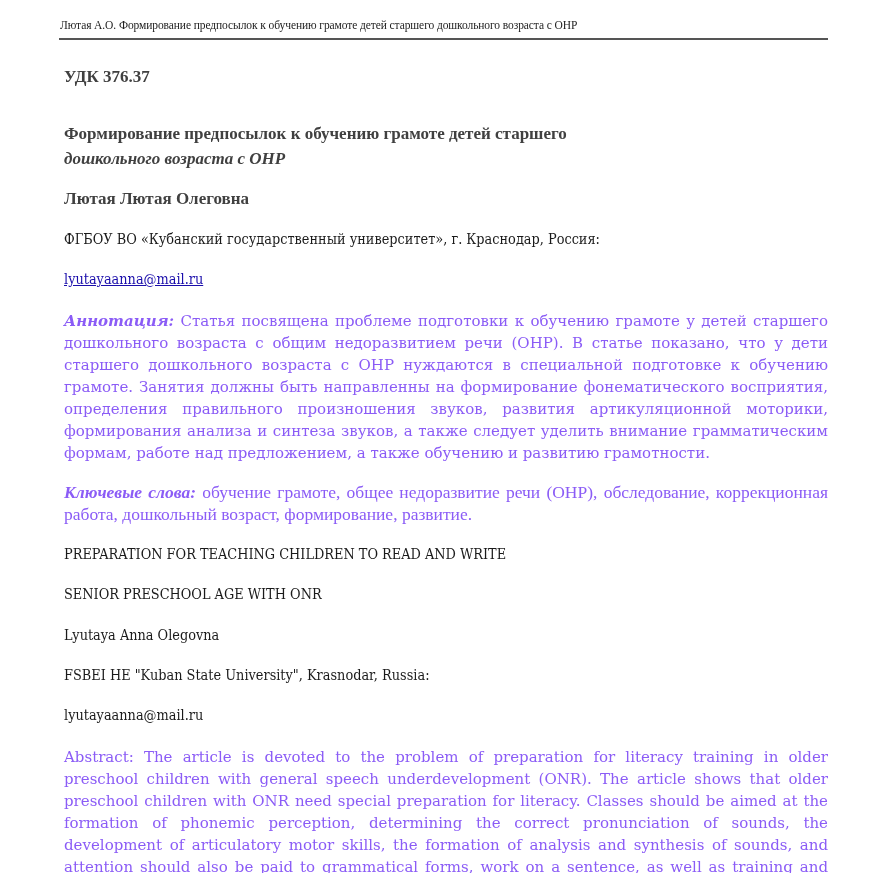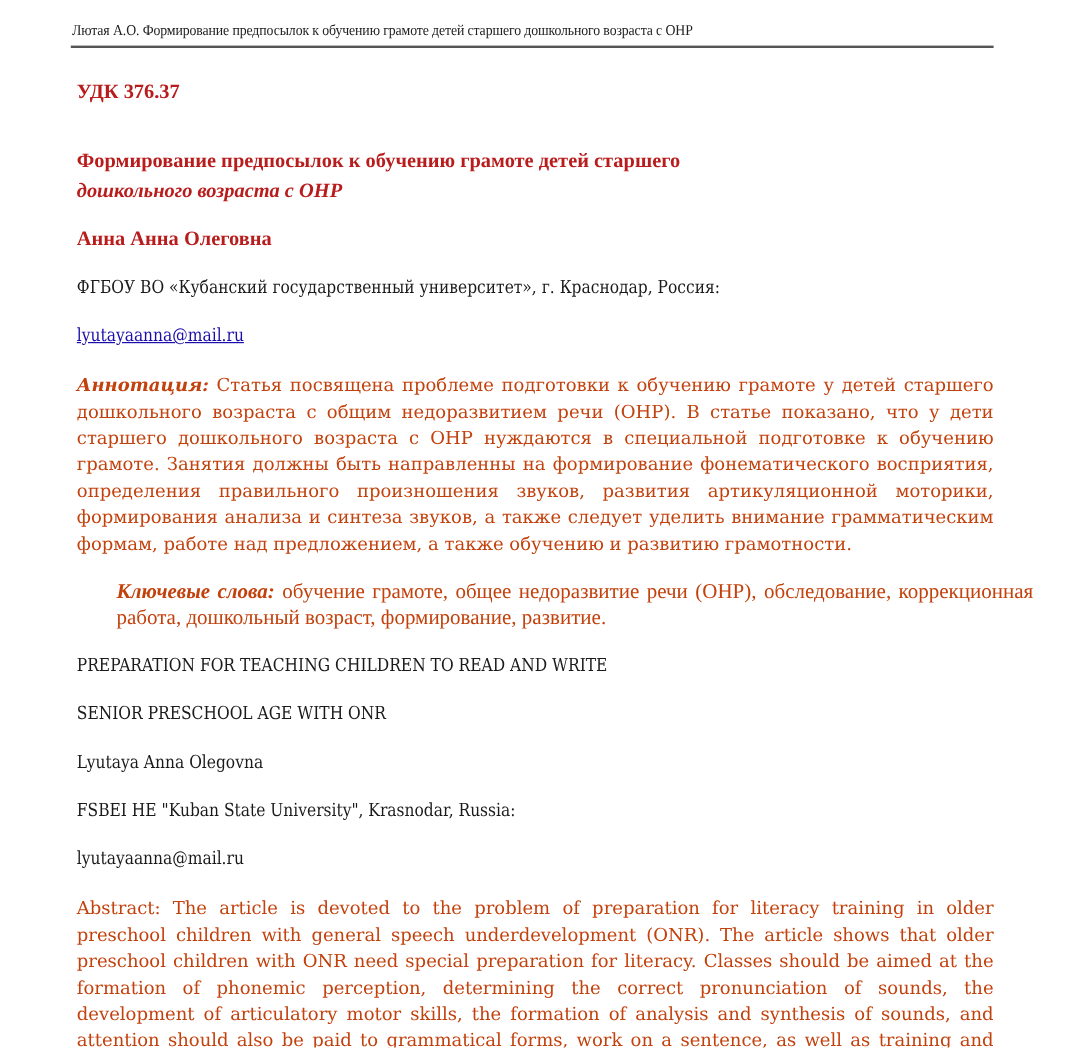--- a/index.html
+++ b/index.html
@@ -43,64 +43,63 @@
     .serif-cond {
       font-family: "DejaVu Serif", serif;
       font-size: 15px;
       transform: scaleX(0.86);
       transform-origin: left top;
     }
     .bold-cond {
       font-family: "Liberation Serif", serif;
       font-weight: bold;
       font-size: 17px;
-      color: #b91c1c;
+      color: #404040;
     }
     .link {
       color: #1a0dab;
       text-decoration: underline;
       font-family: "DejaVu Serif", serif;
       font-size: 15px;
       transform: scaleX(0.86);
       transform-origin: left top;
       cursor: pointer;
     }
     .para {
       position: absolute;
       left: 64px;
       width: 764px;
       font-family: "DejaVu Serif", serif;
       font-size: 15px;
       line-height: 22px;
       text-align: justify;
-      color: #c2410c;
+      color: #8b5cf6;
     }
     .para .lead {
       font-weight: bold;
       font-style: italic;
     }
     .para.keywords {
       font-family: "Liberation Serif", serif;
       font-size: 17.5px;
       line-height: 22px;
-      margin-left: 33px;
     }
   </style>
 </head>
 <body>
 
 <div class="running-header">Лютая А.О. Формирование предпосылок к обучению грамоте детей старшего дошкольного возраста с ОНР</div>
 <div class="header-rule"></div>
 
 <div class="line bold-cond" style="top:67px;">УДК 376.37</div>
 
 <div class="line bold-cond" style="top:108px;margin-top:16px;">Формирование предпосылок к обучению грамоте детей старшего</div>
 <div class="line bold-cond" style="top:149px;font-style:italic;">дошкольного возраста с ОНР</div>
 
-<div class="line bold-cond" style="top:189px;">Анна Анна Олеговна</div>
+<div class="line bold-cond" style="top:189px;">Лютая Лютая Олеговна</div>
 
 <div class="line serif-cond" style="top:230px;">ФГБОУ ВО «Кубанский государственный университет», г. Краснодар, Россия:</div>
 
 <a class="line link" style="top:270px;">lyutayaanna@mail.ru</a>
 
 <div class="para" style="top:310px;"><span class="lead">Аннотация:</span> <span>Статья посвящена проблеме подготовки к обучению грамоте у детей старшего дошкольного возраста с общим недоразвитием речи (ОНР). В статье показано, что у дети старшего дошкольного возраста с ОНР нуждаются в специальной подготовке к обучению грамоте. Занятия должны быть направленны на формирование фонематического восприятия, определения правильного произношения звуков, развития артикуляционной моторики, формирования анализа и синтеза звуков, а также следует уделить внимание грамматическим формам, работе над предложением, а также обучению и развитию грамотности.</span></div>
 
 <div class="para keywords" style="top:481px;"><span class="lead">Ключевые слова:</span> <span>обучение грамоте, общее недоразвитие речи (ОНР), обследование, коррекционная работа, дошкольный возраст, формирование, развитие.</span></div>
 
 <div class="line serif-cond" style="top:545px;">PREPARATION FOR TEACHING CHILDREN TO READ AND WRITE</div>

